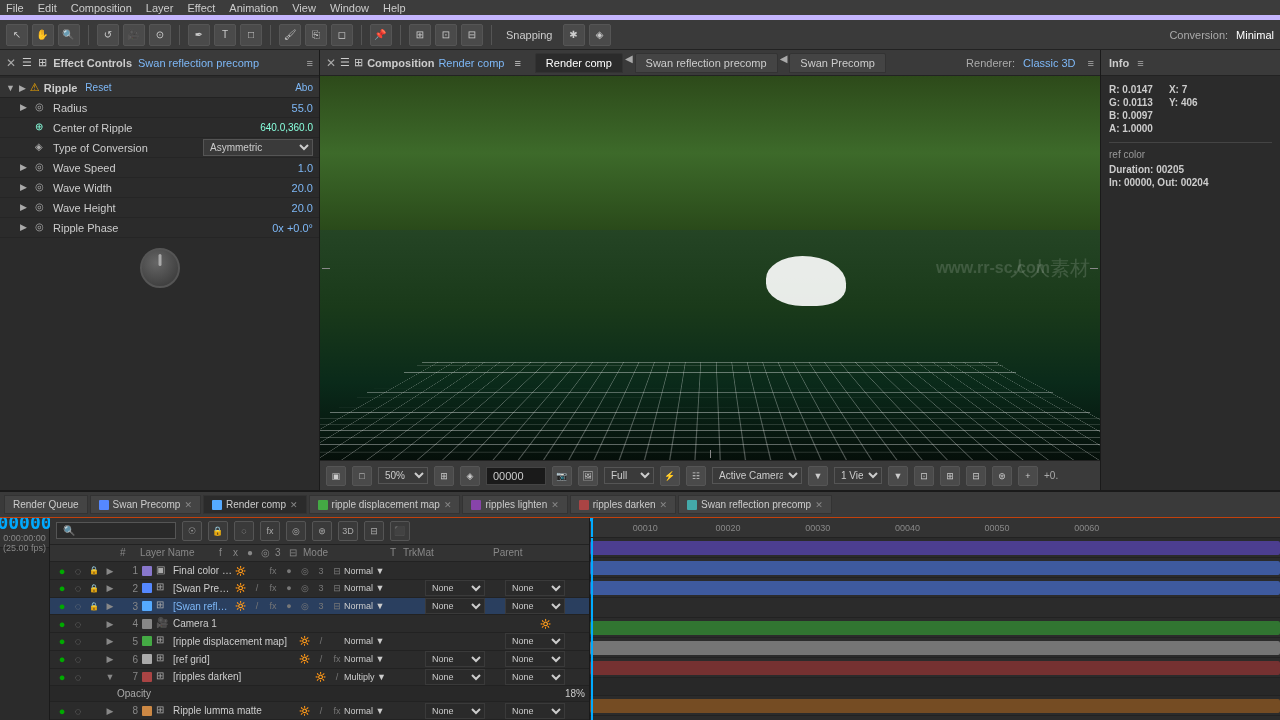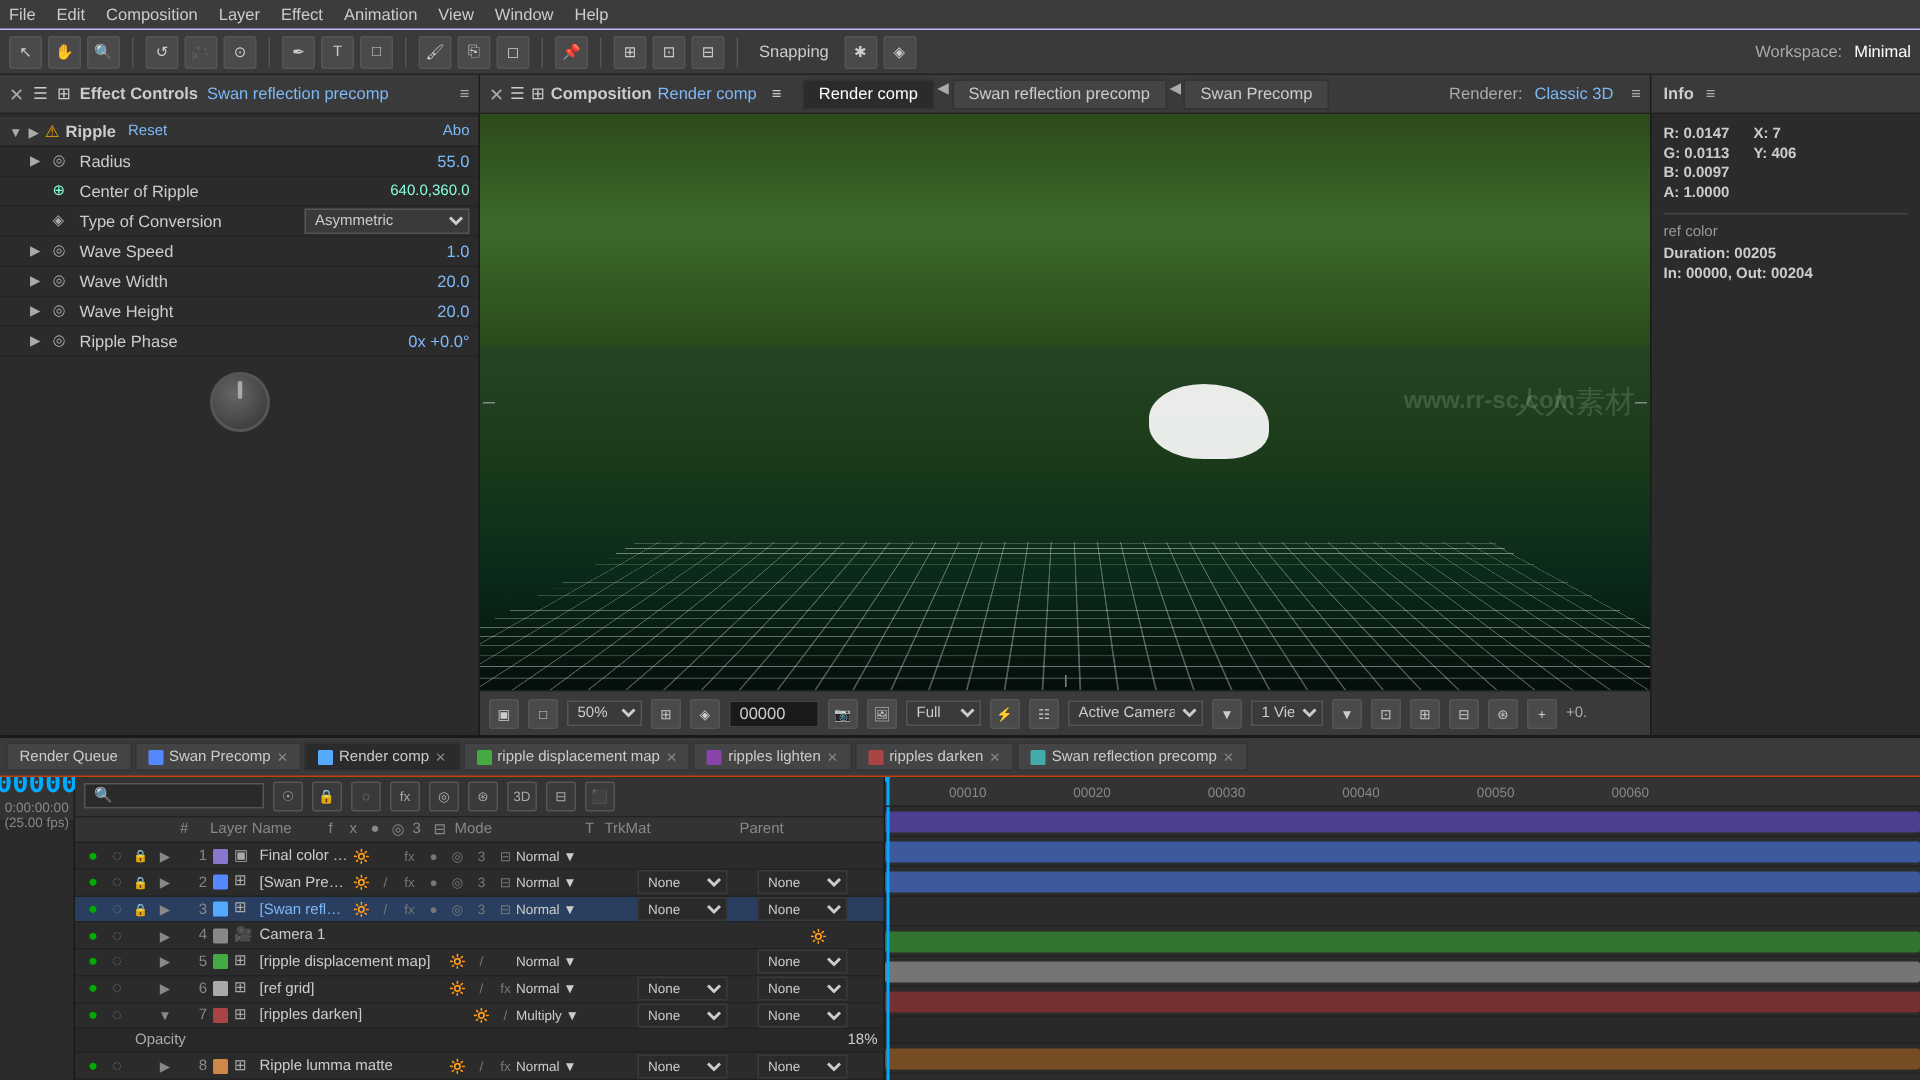--- a/index.html
+++ b/index.html
@@ -14,21 +14,21 @@
     }
 
     
     .menu-bar {
       height: 20px;
       background: #3c3c3c;
       display: flex;
       align-items: center;
       padding: 0 6px;
       gap: 14px;
-      border-bottom: 1px solid #c4b5fd;
+      border-bottom: 5px solid #c4b5fd;
       font-size: 11px;
     }
     .menu-item { cursor: pointer; color: #ccc; }
 
     
     .toolbar {
       height: 30px;
       background: #3a3a3a;
       display: flex;
       align-items: center;
@@ -458,21 +458,21 @@
     .small-select { font-size: 9px; color: #ccc; width: 60px; background: #2a2a2a; border: 1px solid #3a3a3a; padding: 1px 2px; }
 
     .sub-row {
       height: 18px;
       display: flex;
       align-items: center;
       padding: 0 4px 0 40px;
       border-bottom: 1px solid #222;
       background: #282828;
     }
-    .sub-row-label { color: #aaa; font-size: 10px; flex: 1; }
+    .sub-row-label { color: #aaa; font-size: 10px; flex: 1; margin-left: 27px; }
     .sub-row-value { color: #ccc; font-size: 10px; }
 
     
     .timeline-ruler-area {
       flex: 1;
       display: flex;
       flex-direction: column;
       overflow: hidden;
     }
     .timeline-ruler {
@@ -556,21 +556,21 @@
   <div class="toolbar-sep"></div>
   <div class="toolbar-btn">📌</div>
   <div class="toolbar-sep"></div>
   <div class="toolbar-btn">⊞</div>
   <div class="toolbar-btn">⊡</div>
   <div class="toolbar-btn">⊟</div>
   <div class="toolbar-sep"></div>
   <span class="toolbar-text">Snapping</span>
   <div class="toolbar-btn">✱</div>
   <div class="toolbar-btn">◈</div>
-  <span class="workspace-label">Workspace:</span>
+  <span class="workspace-label">Conversion:</span>
   <span class="workspace-value">Minimal</span>
 </div>
 
 <div class="main-area">
 
   <div class="effect-controls">
     <div class="panel-header">
       <span class="panel-close">✕</span>
       <span>☰</span>
       <span>⊞</span>

